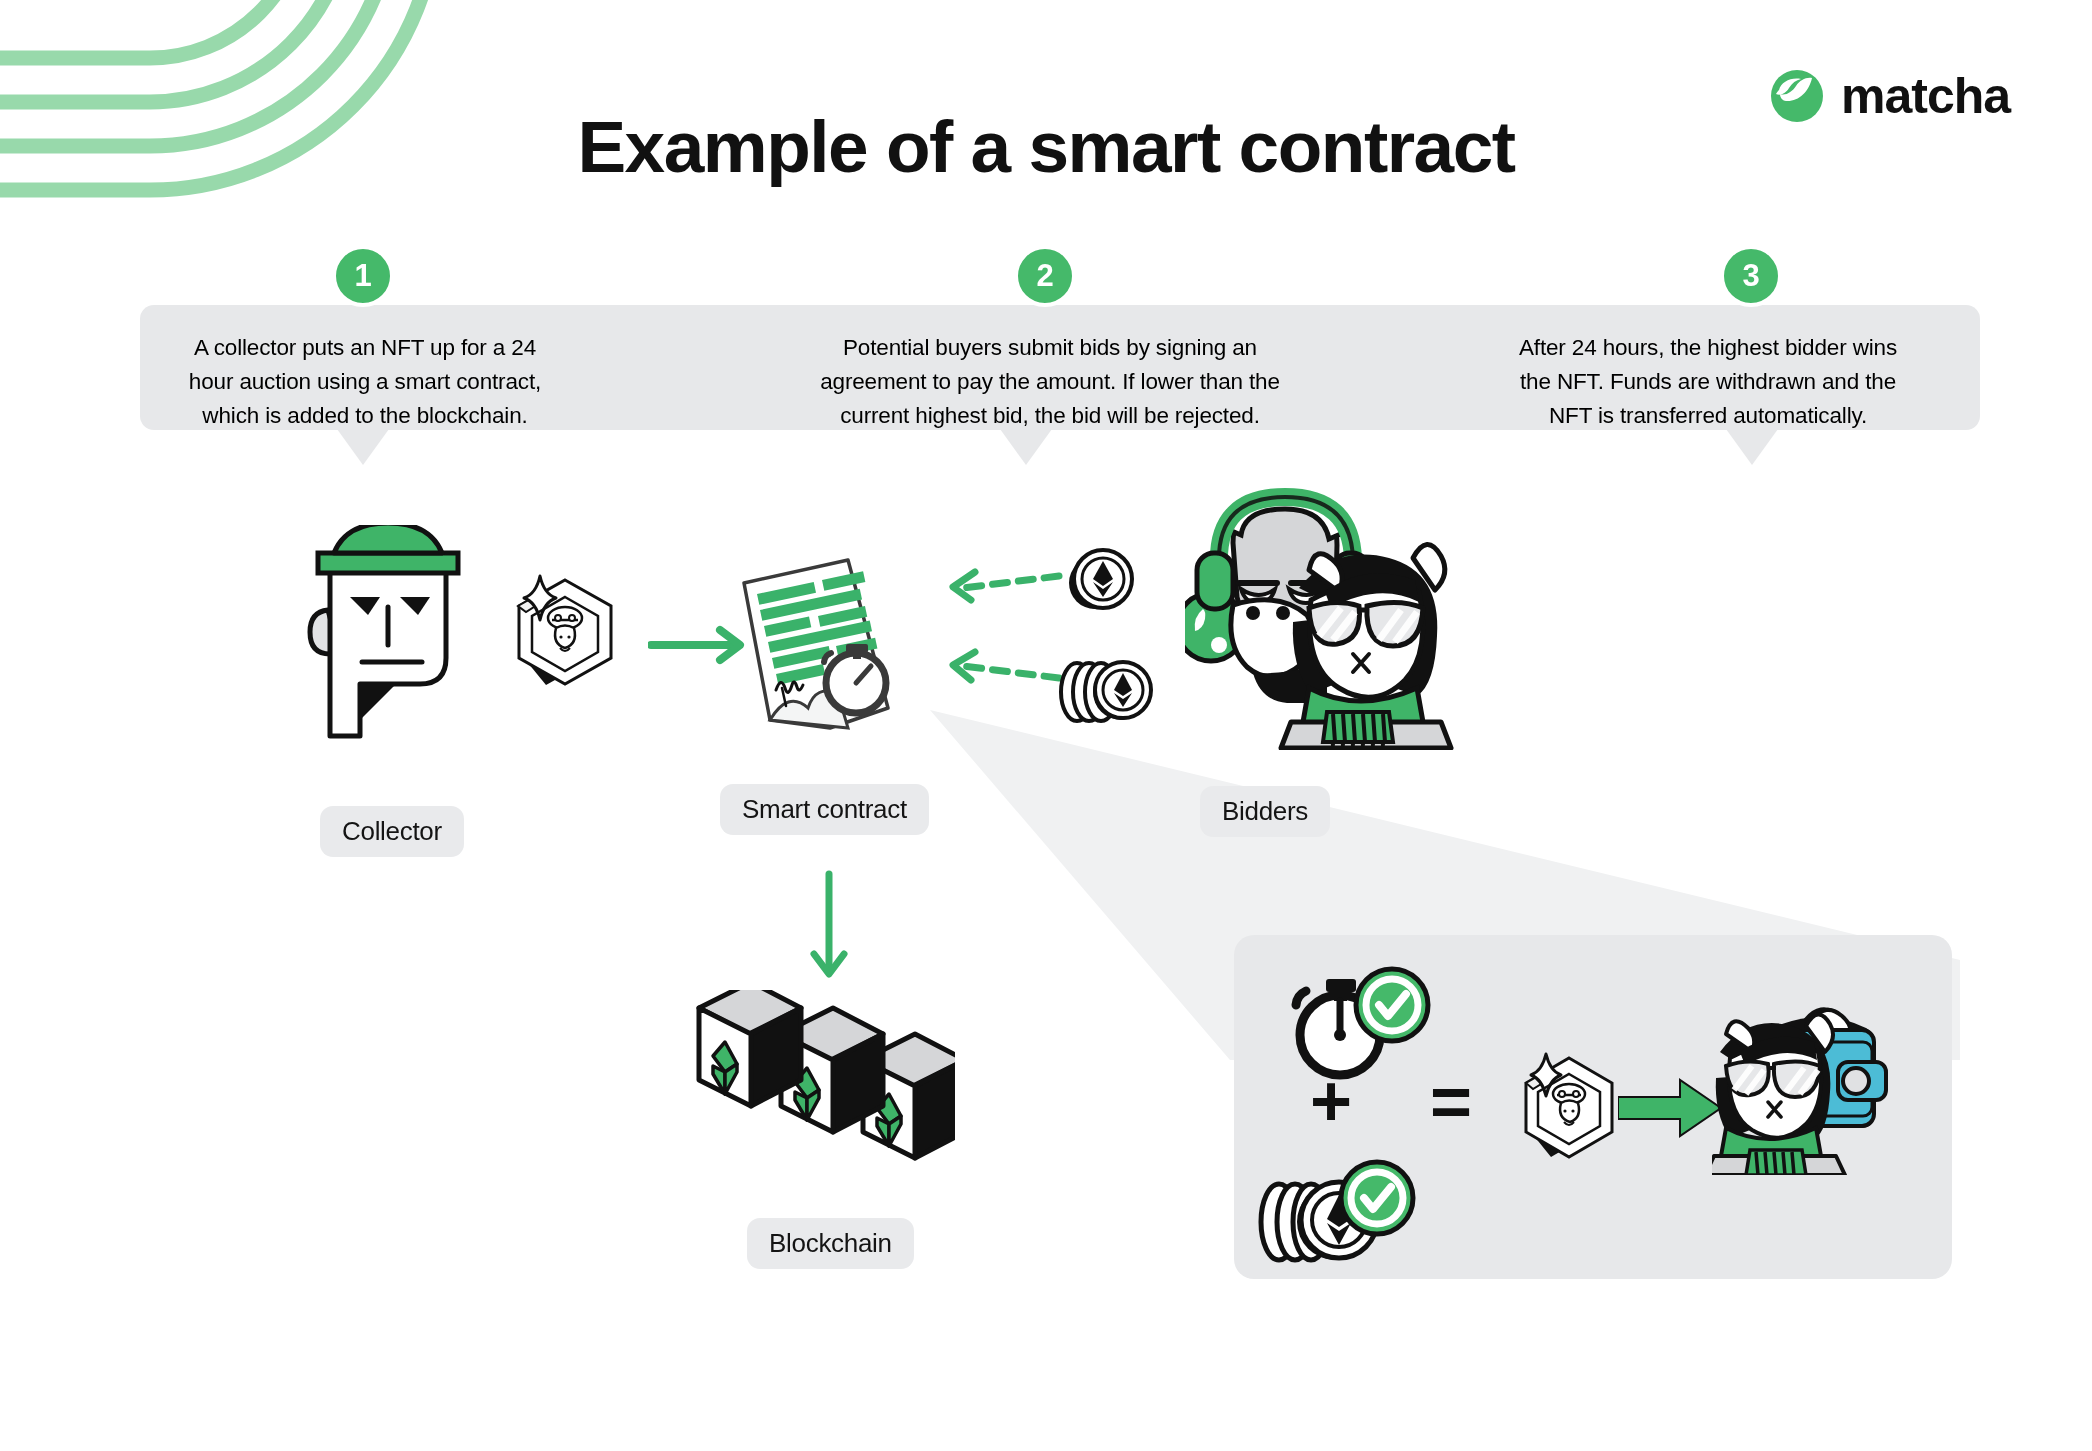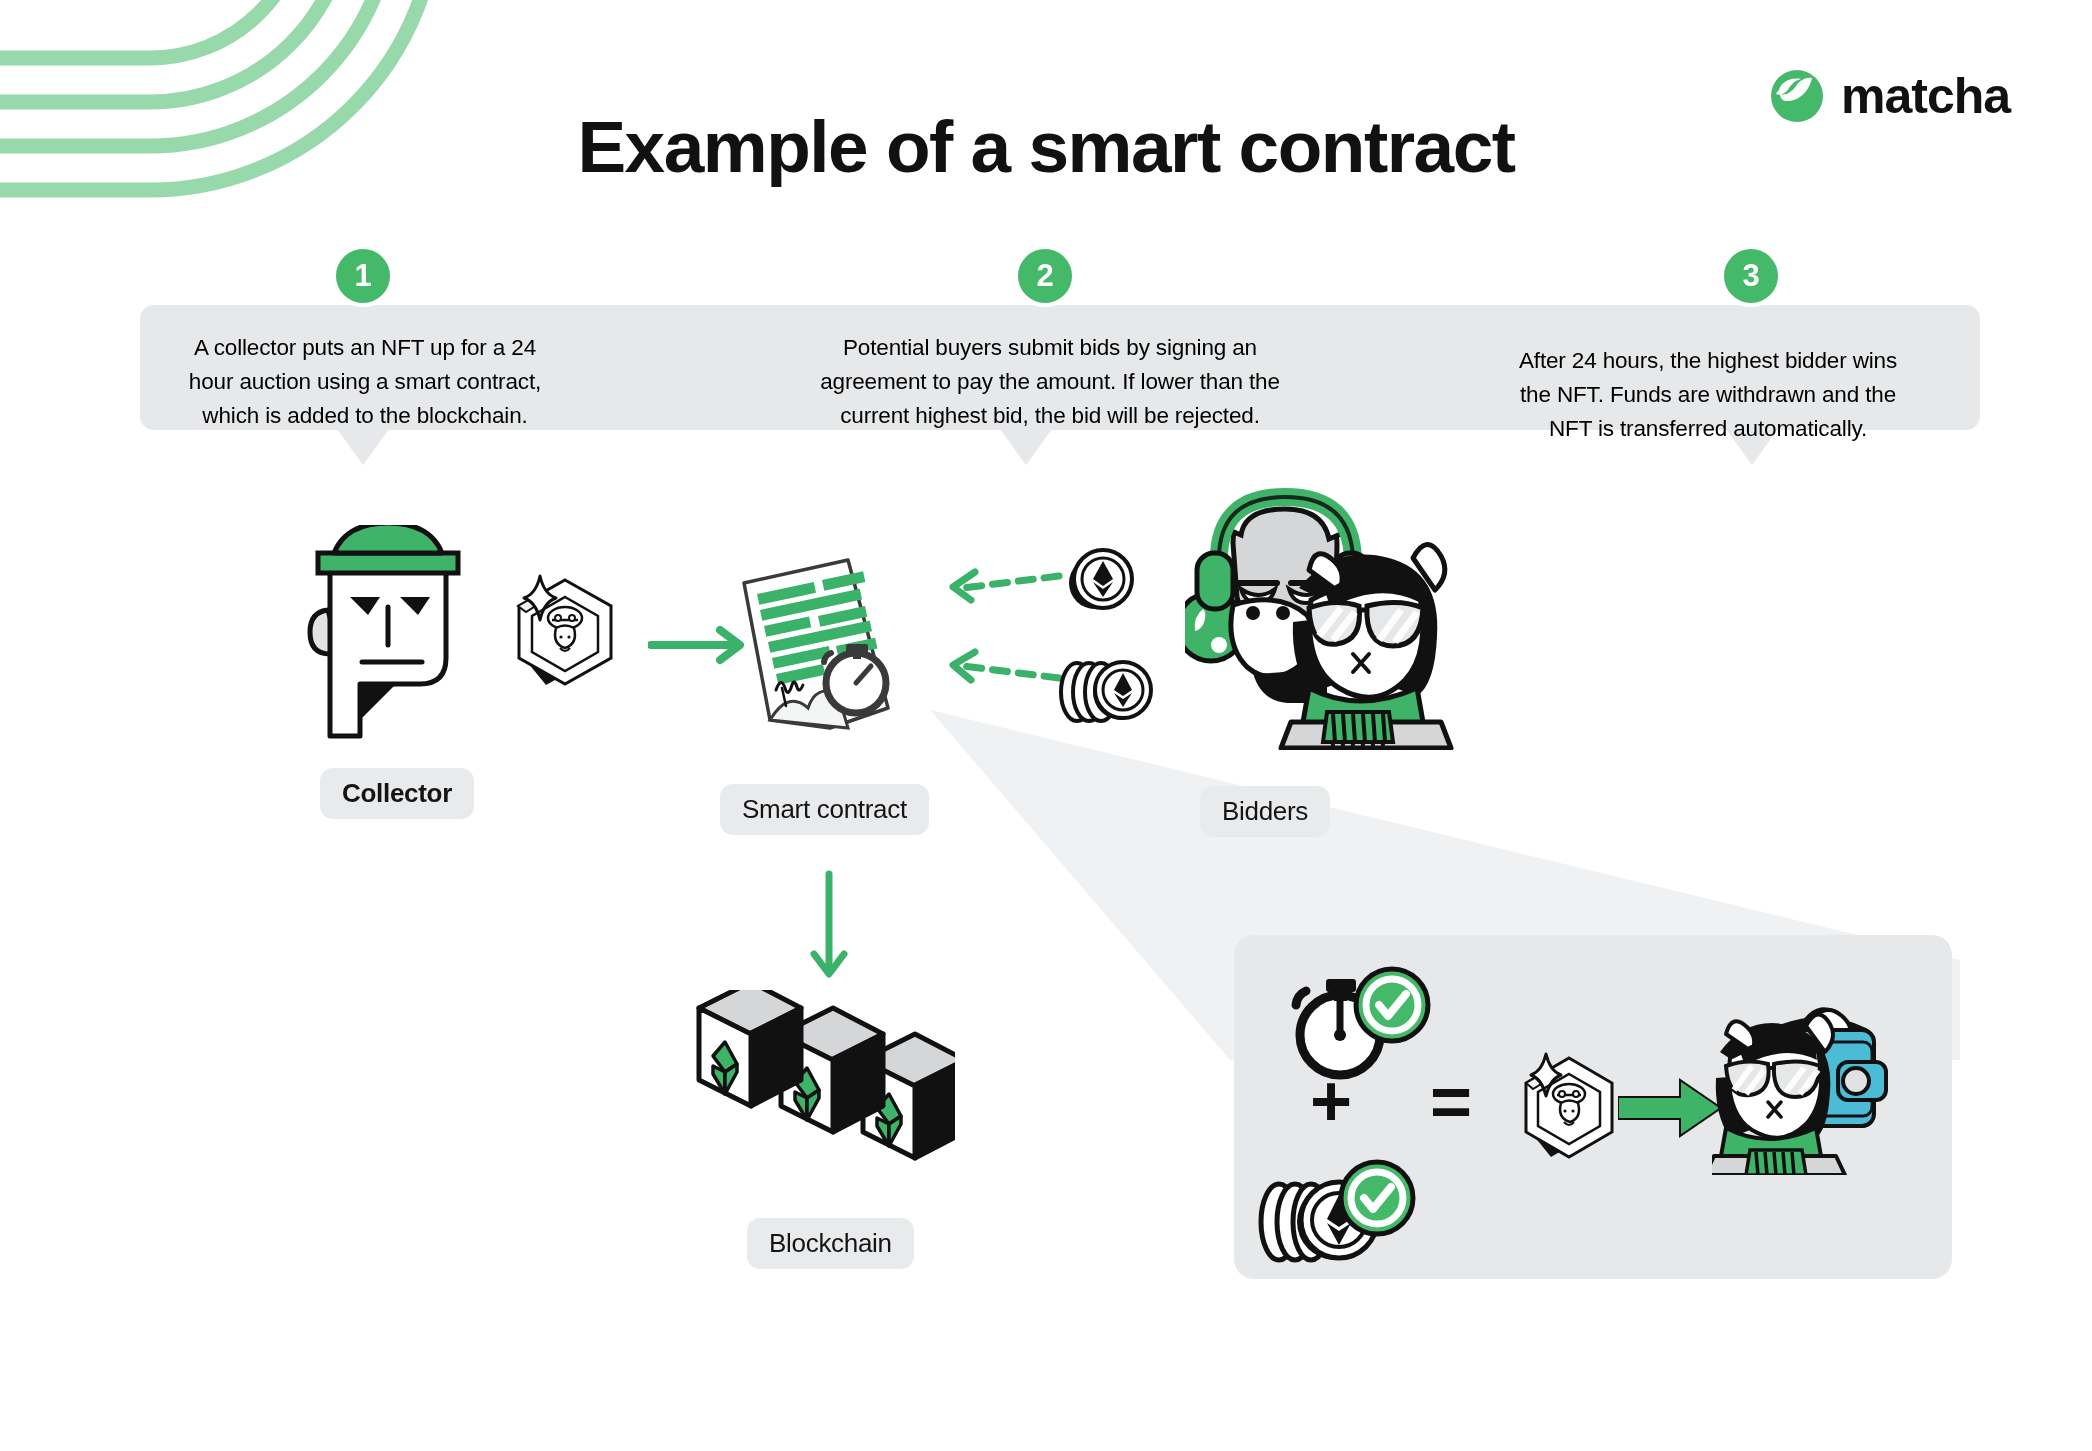--- a/index.html
+++ b/index.html
@@ -97,21 +97,21 @@
   </div>
   <div class="step-badge" style="left:1014px; top:245px;">
     <span>2</span>
   </div>
   <div class="step-badge" style="left:1720px; top:245px;">
     <span>3</span>
   </div>
 
   <div class="step-text" style="left:175px; top:331px; width:380px;">A collector puts an NFT up for a 24 hour auction using a smart contract, which is added to the blockchain.</div>
   <div class="step-text" style="left:820px; top:331px; width:460px;">Potential buyers submit bids by signing an agreement to pay the amount. If lower than the current highest bid, the bid will be rejected.</div>
-  <div class="step-text" style="left:1508px; top:331px; width:400px;margin-top:13px;">After 24 hours, the highest bidder wins the NFT. Funds are withdrawn and the NFT is transferred automatically.</div>
+  <div class="step-text" style="left:1508px; top:331px; width:400px;">After 24 hours, the highest bidder wins the NFT. Funds are withdrawn and the NFT is transferred automatically.</div>
 
   <svg class="cone" viewBox="0 0 1070 360" fill="none">
     <path d="M30 10 L1060 260 L1060 360 L 330 360 Z" fill="#f0f1f2"></path>
   </svg>
 
   <svg class="art" style="left:300px; top:525px; width:190px; height:215px;" viewBox="0 0 190 215">
 
     <path d="M28 85 q-18 2 -18 22 q0 22 20 22 l10 0 z" fill="#e2e3e5" stroke="#111" stroke-width="5"></path>
 
     <path d="M30 45 h116 v88 q0 26 -26 26 h-60 v52 h-30 z" fill="#ffffff" stroke="#111" stroke-width="5" stroke-linejoin="round"></path>
@@ -383,18 +383,18 @@
       <path d="M74 92 L92 68"></path>
         <path d="M88 94 L106 70"></path>
     </g>
     <path d="M56 102 l13 15 M69 102 l-13 15" stroke="#111" stroke-width="3.5" stroke-linecap="round"></path>
     <path d="M14 128 q42 22 90 0 l5 28 q-50 22 -100 0z" fill="#3fb468" stroke="#111" stroke-width="4"></path>
     <path d="M2 156 h122 l9 19 h-140 z" fill="#d5d6d8" stroke="#111" stroke-width="4" stroke-linejoin="round"></path>
     <path d="M38 150 h52 l4 25 h-60z" fill="#3fb468" stroke="#111" stroke-width="3.5"></path>
     <path d="M44 152 l2 23 M53 152 l2 23 M62 152 l2 23 M71 152 l2 23 M80 152 l2 23" stroke="#111" stroke-width="3.5"></path>
   </svg>
 
-  <div class="pill" style="left:320px; top:768px;font-weight:bold;">Collector</div>
+  <div class="pill" style="left:320px; top:806px;">Collector</div>
   <div class="pill" style="left:720px; top:784px;">Smart contract</div>
   <div class="pill" style="left:1200px; top:786px;">Bidders</div>
   <div class="pill" style="left:747px; top:1218px;text-align:center;">Blockchain</div>
 
 </div>
 
 </body></html>

